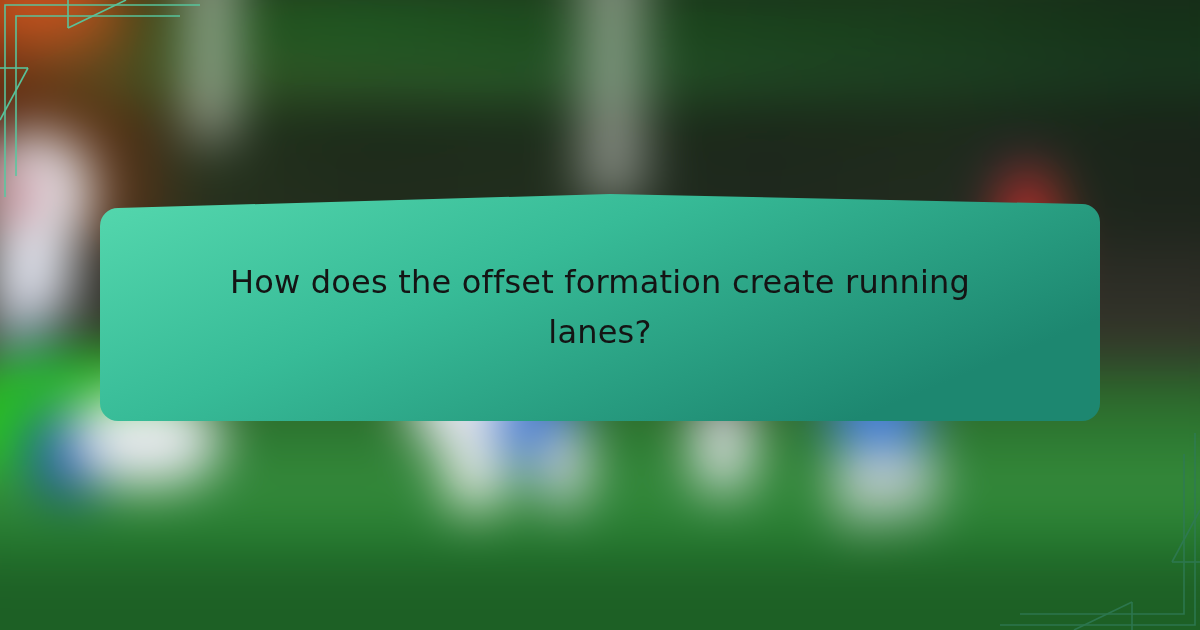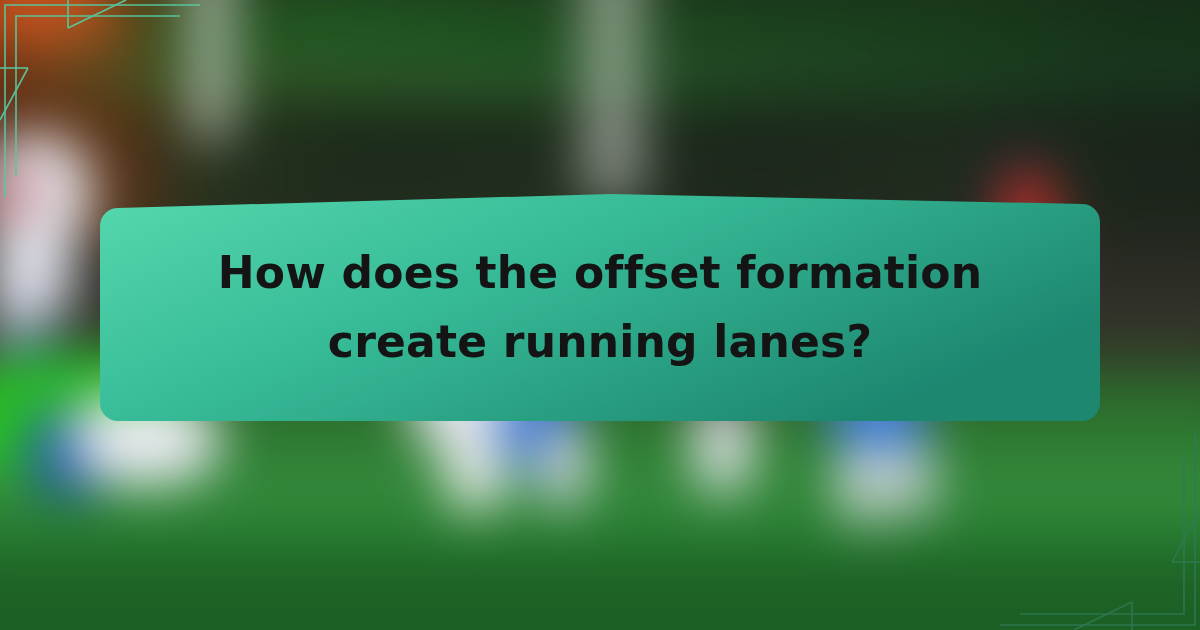--- a/index.html
+++ b/index.html
@@ -175,23 +175,23 @@
   .card-text {
     position: absolute;
     inset: 0;
     display: flex;
     align-items: center;
     justify-content: center;
     padding: 0 90px;
     box-sizing: border-box;
     text-align: center;
     color: #141414;
-    font-size: 44px;
+    font-size: 32px;
     line-height: 1.55;
-    font-weight: 700;
+    font-weight: 400;
     letter-spacing: .2px;
     font-family: "DejaVu Sans", sans-serif;
   }
 </style>
 </head>
 <body>
 
 <div id="stage">
 
   <div class="bg-layer">

